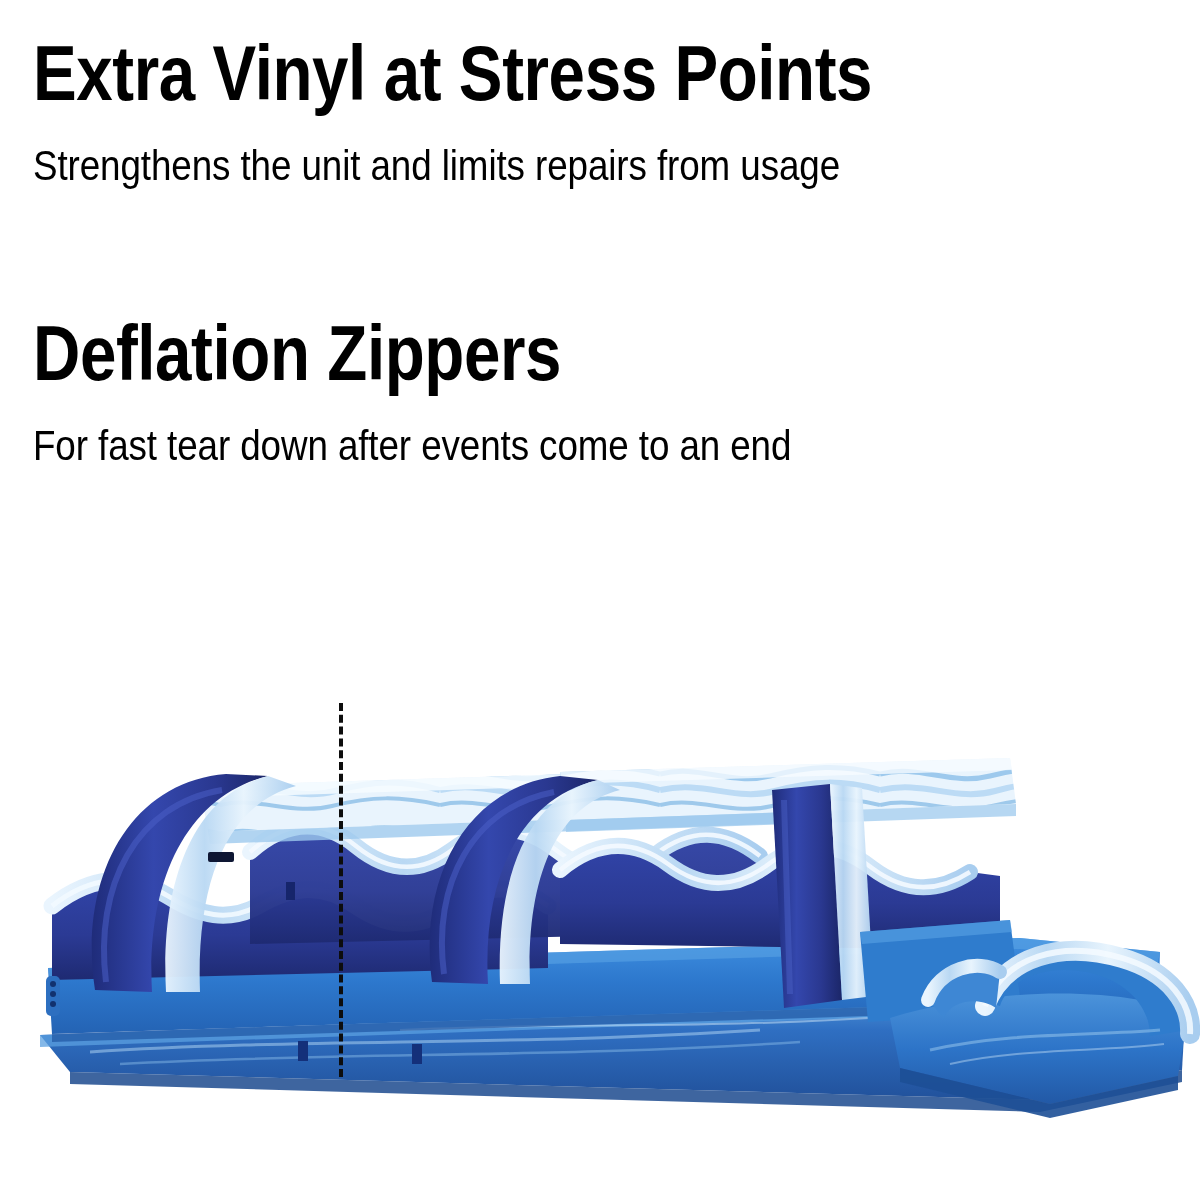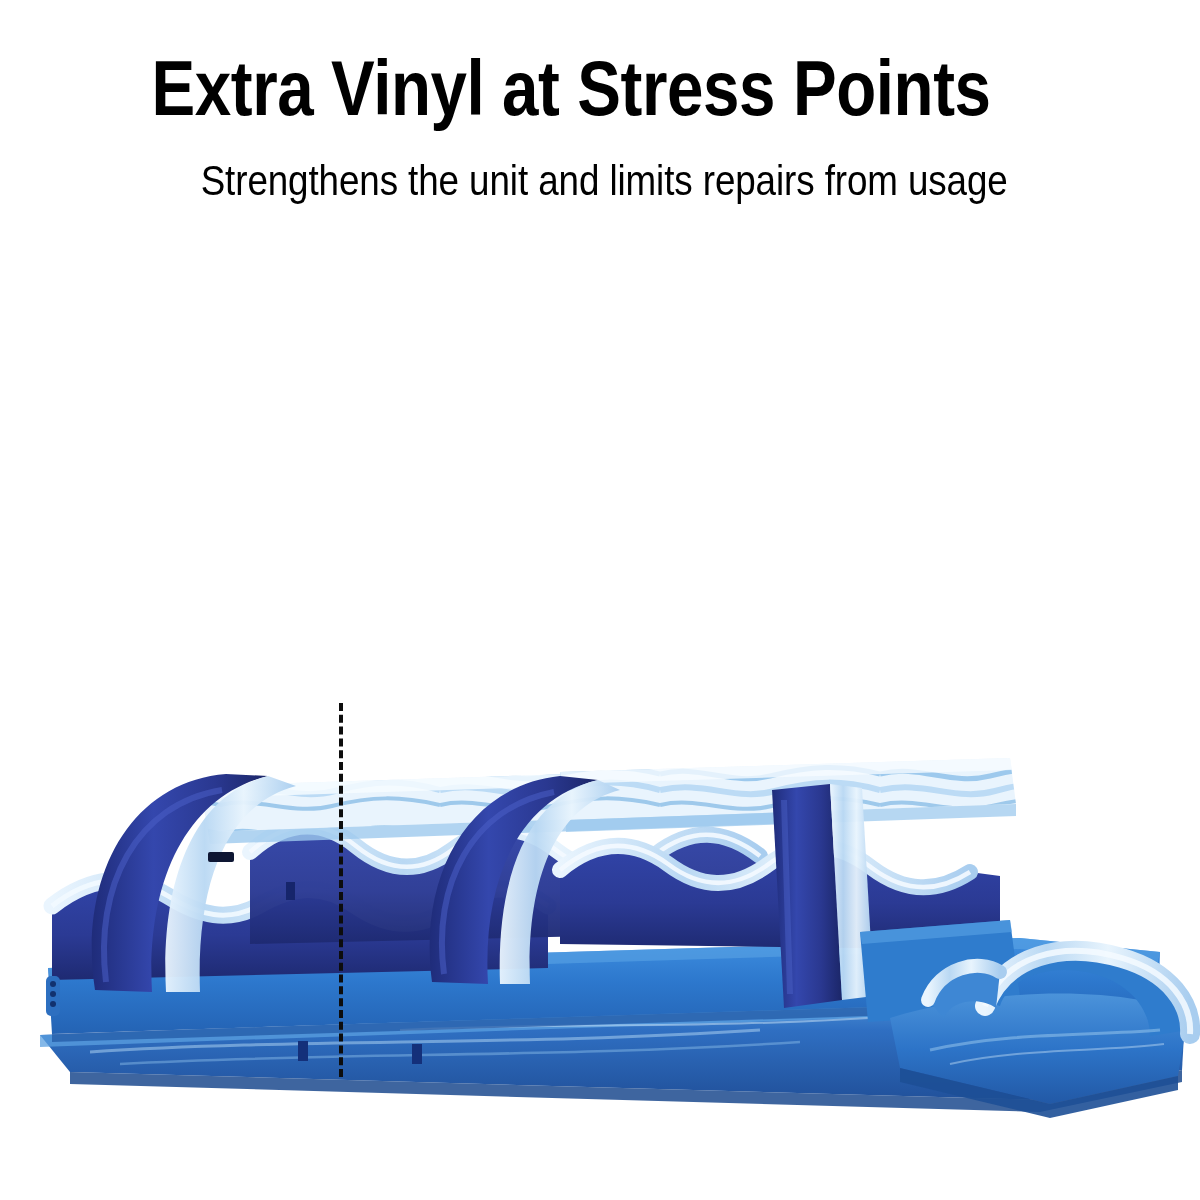--- a/index.html
+++ b/index.html
@@ -14,23 +14,22 @@
     background: #ffffff;
     overflow: hidden;
     font-family: "Liberation Sans", sans-serif;
     color: #000000;
   }
 
   
   .copy-stack {
     position: absolute;
     left: 33px;
-    top: 49px;
+    top: 34px;
     width: 1140px;
-    text-align: right;
   }
 
   .feature-block { margin: 0 0 0 0; }
 
   .f-head {
     font-family: "Liberation Sans", sans-serif;
     font-weight: 700;
     color: #000;
     letter-spacing: -0.5px;
     line-height: 1.0;
@@ -92,20 +91,25 @@
       <div class="f-head h1">Extra Vinyl at Stress Points</div>
       <div class="gap-a"></div>
       <div class="f-sub">Strengthens the unit and limits repairs from usage</div>
     </div>
 
     <div class="gap-b"></div>
 
 
     <div class="gap-d"></div>
 
+    <div class="feature-block">
+      <div class="f-head h3">Deflation Zippers</div>
+      <div class="gap-e"></div>
+      <div class="f-sub">For fast tear down after events come to an end</div>
+    </div>
 
   </div>
 
   <div id="photo">
     <svg viewBox="0 0 1200 500" xmlns="http://www.w3.org/2000/svg">
       <defs>
         <linearGradient id="gNavy" x1="0" y1="0" x2="0" y2="1">
           <stop offset="0%" stop-color="#3144a8"></stop>
           <stop offset="55%" stop-color="#2b3a94"></stop>
           <stop offset="100%" stop-color="#1e2a72"></stop>

